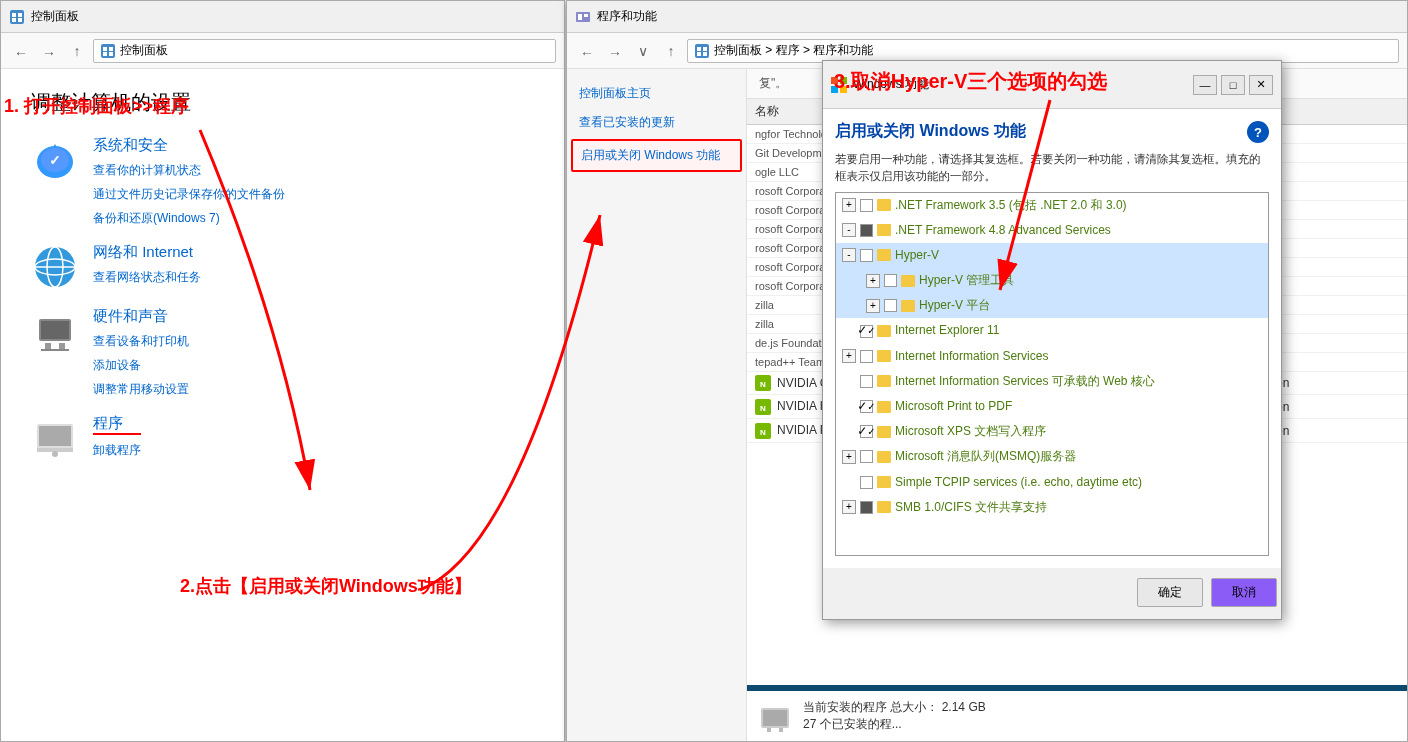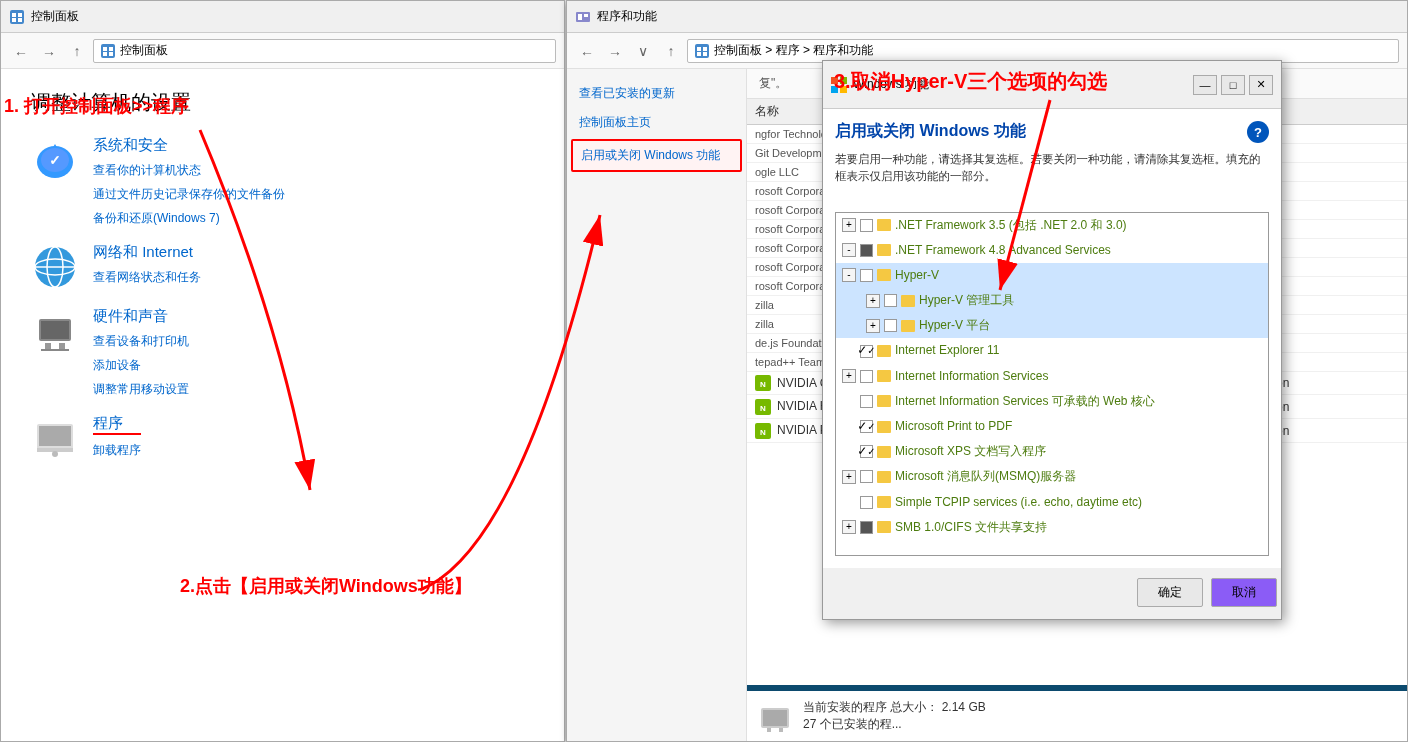--- a/index.html
+++ b/index.html
@@ -312,21 +312,21 @@
       font-size: 13px;
       font-weight: bold;
       display: flex;
       align-items: center;
       justify-content: center;
     }
 
     .wf-description {
       font-size: 11.5px;
       color: #333;
-      margin-bottom: 26px;
+      margin-bottom: 6px;
       line-height: 1.5;
     }
 
     .wf-tree {
       flex: 1;
       border: 1px solid #999;
       overflow-y: auto;
       background: #fff;
       font-size: 12px;
     }
@@ -559,22 +559,22 @@
         <rect x="3" y="4" width="4" height="4" fill="#fff"></rect>
         <rect x="9" y="4" width="4" height="4" fill="#fff"></rect>
         <rect x="3" y="9" width="4" height="4" fill="#fff"></rect>
         <rect x="9" y="9" width="4" height="4" fill="#fff"></rect>
       </svg>
       <span>控制面板 &gt; 程序 &gt; 程序和功能</span>
     </div>
   </div>
   <div class="pf-content-area">
     <div class="pf-sidebar">
+      <a class="pf-sidebar-link">控制面板主页</a>
       <a class="pf-sidebar-link">查看已安装的更新</a>
-      <a class="pf-sidebar-link">控制面板主页</a>
       <a class="pf-sidebar-link red-border" style="background:#fff3f3; display:block; padding:6px 8px; margin:2px 4px; border-radius:2px;">启用或关闭 Windows 功能</a>
     </div>
     <div class="pf-main">
       <div class="pf-toolbar">
         <span style="color:#555;font-size:12px;">复"。</span>
       </div>
       <div class="pf-list-area">
         <table class="pf-table">
           <thead>
             <tr>

